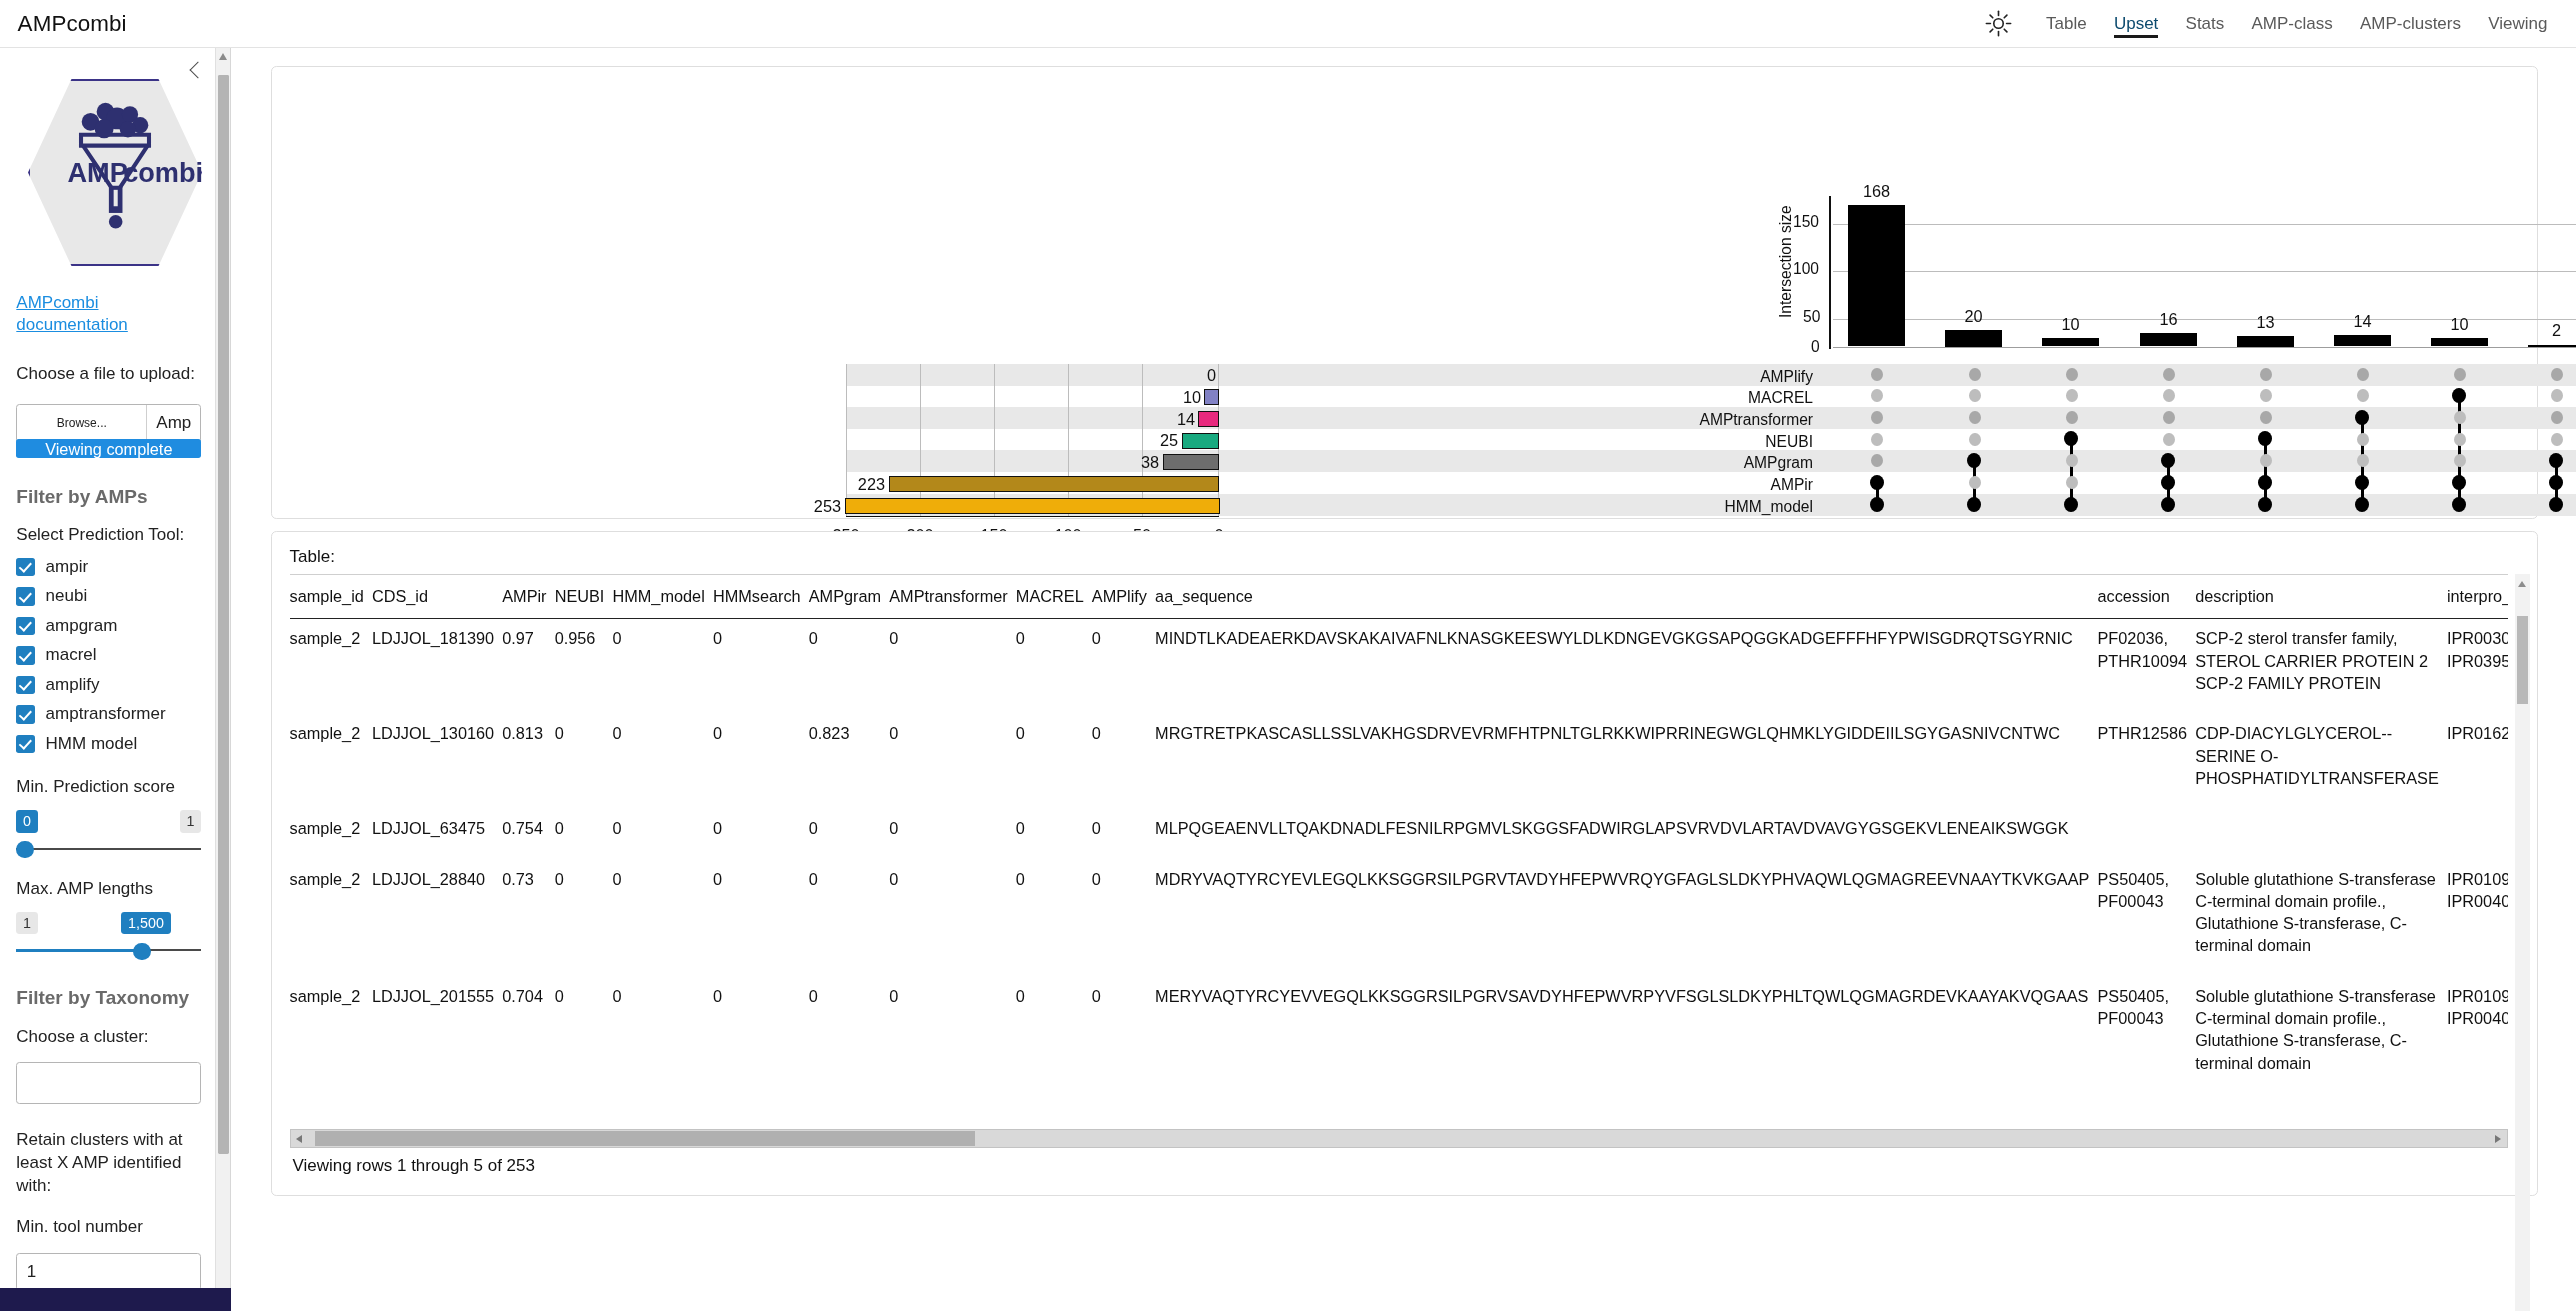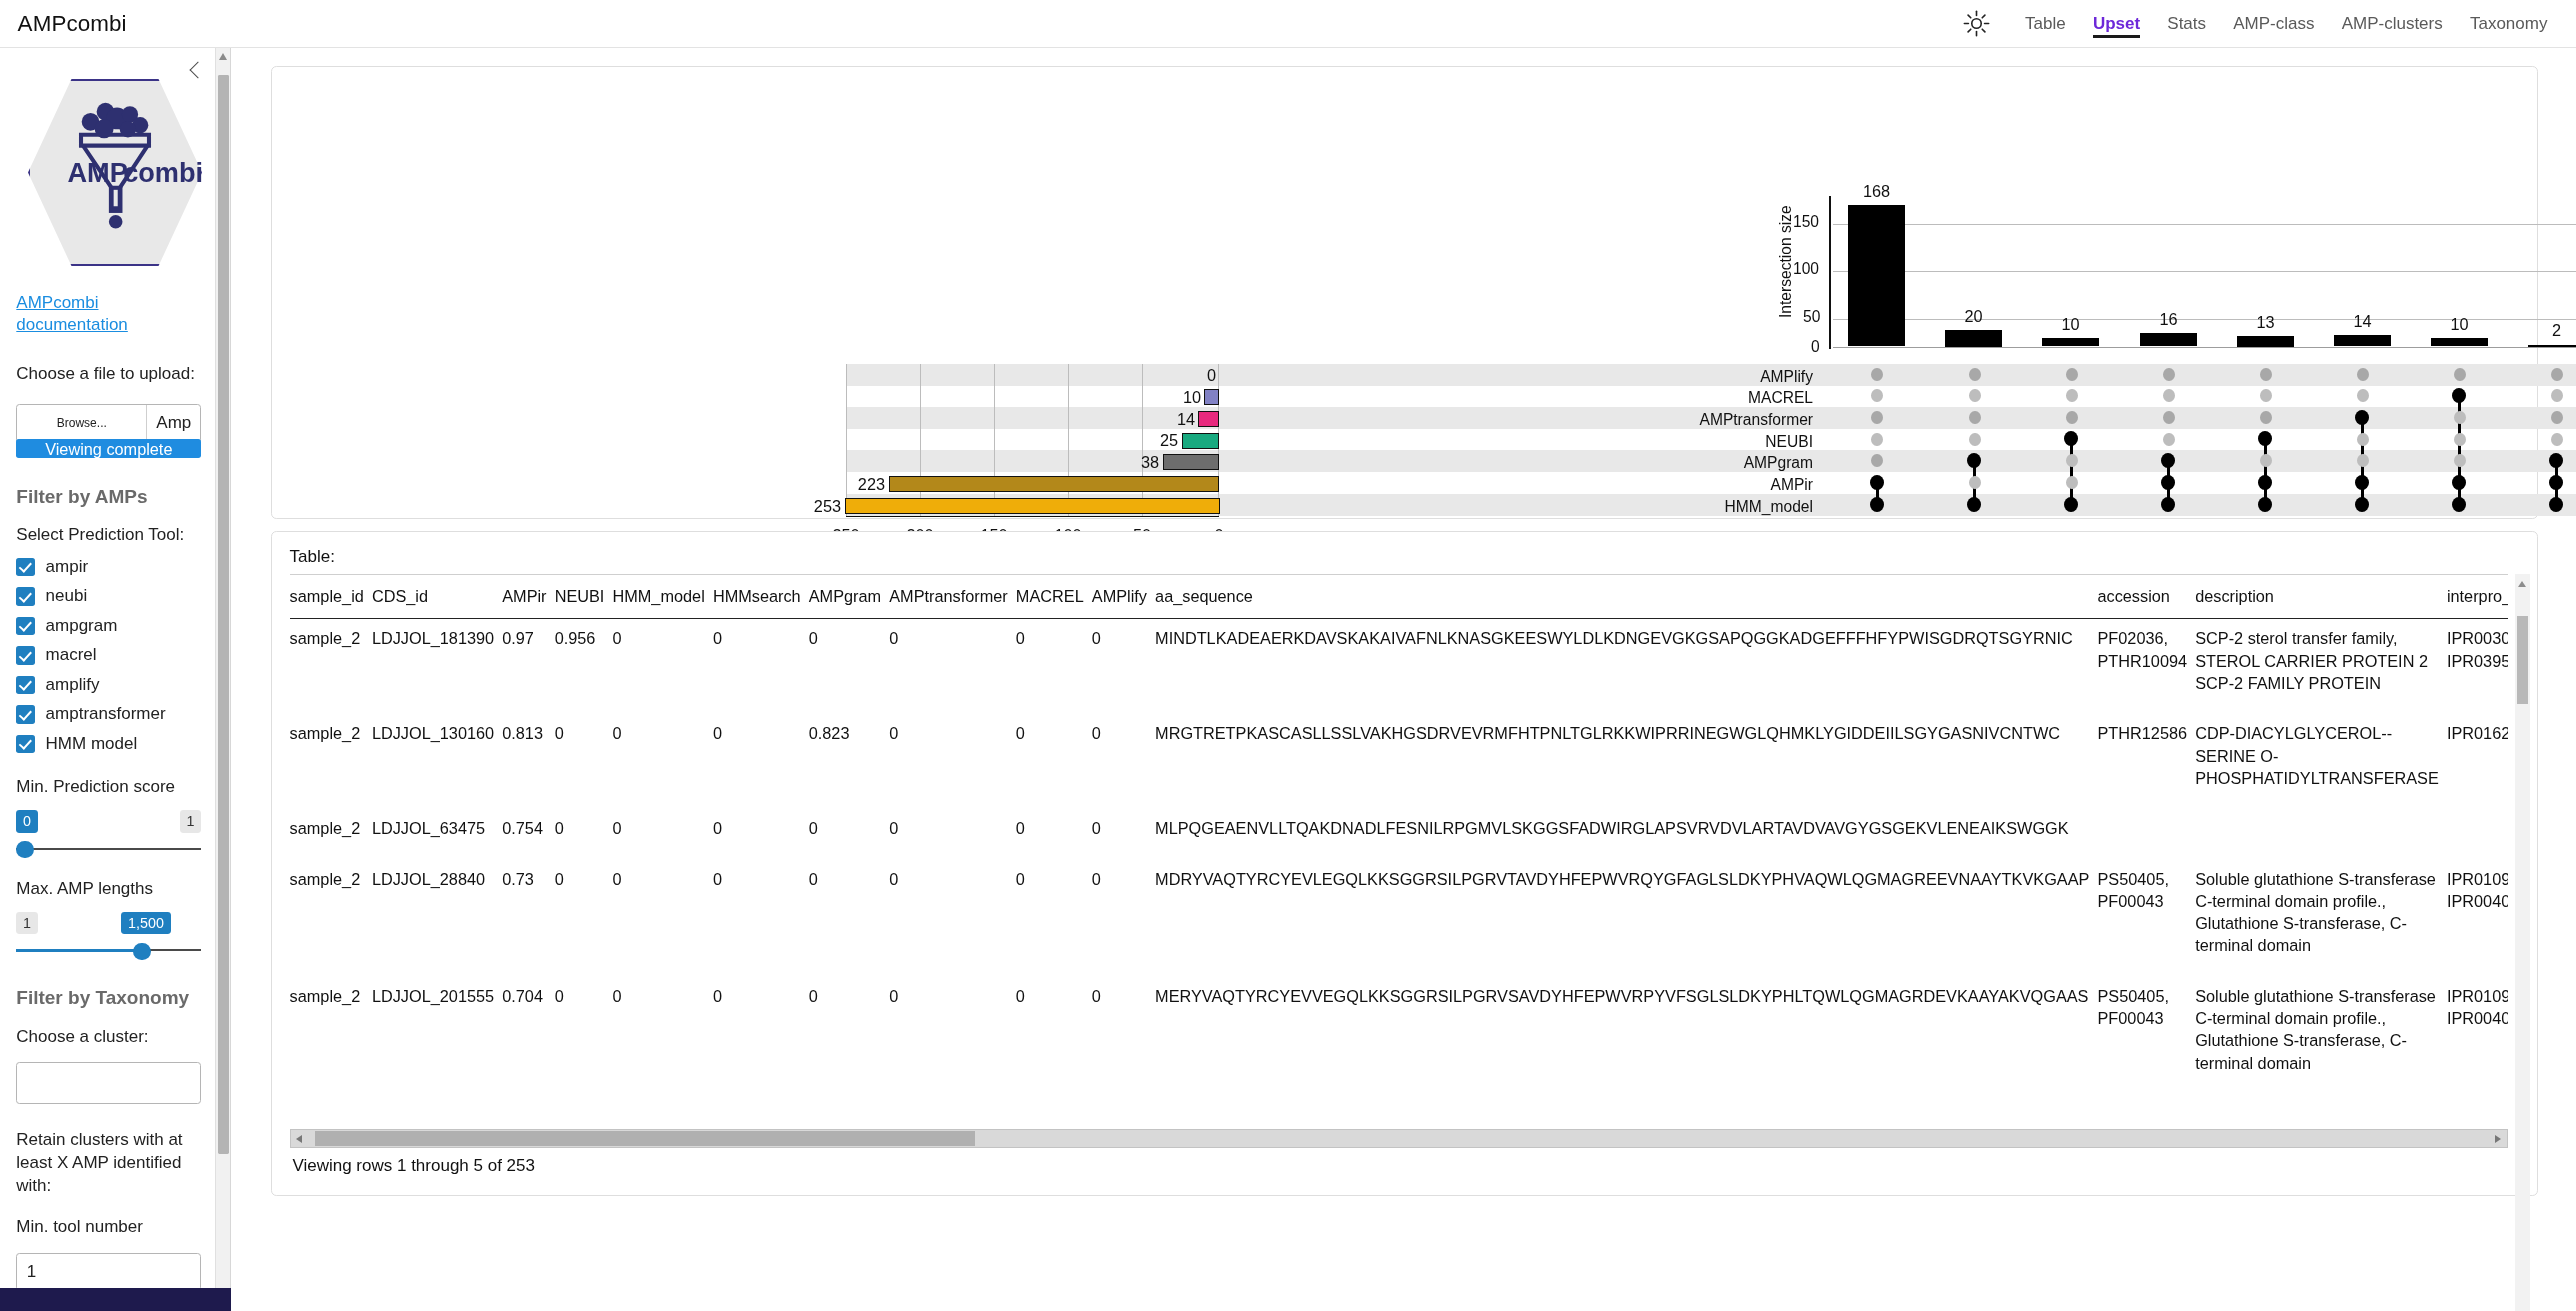--- a/index.html
+++ b/index.html
@@ -19,21 +19,21 @@
   }
   .app-title {
     margin-left: 17.6px; font-size: 22.4px; color: #111; letter-spacing: 0.1px;
   }
   .topnav { margin-left: auto; display: flex; align-items: center; gap: 0px; padding-right: 15px; }
   .sun-icon { width: 31px; height: 31px; margin-right: 19px; position: relative; }
   .nav-item {
     font-size: 17px; color: #5a5a5a; padding: 0 13.6px; position: relative;
     line-height: 48px; cursor: pointer; white-space: nowrap;
   }
-  .nav-item.active { color: #6d28d9; font-weight: bold; }
+  .nav-item.active { color: #0c4a6e; font-weight: normal; }
   .nav-item.active::after {
     content: ""; position: absolute; left: 13.6px; right: 13.6px; bottom: 9.5px;
     height: 3.4px; background: #1a1a1a;
   }
 
   
   .sidebar {
     position: absolute; left: 0; top: 48px; width: 231px; height: 1264px;
     background: #fff; border-right: 0.7px solid #d7d7d7; overflow: hidden;
   }
@@ -188,21 +188,21 @@
           <line x1="35.5" y1="10.5" x2="31.5" y2="14.5"></line>
           <line x1="14.5" y1="31.5" x2="10.5" y2="35.5"></line>
         </g>
       </svg>
     </span>
     <span class="nav-item">Table</span>
     <span class="nav-item active">Upset</span>
     <span class="nav-item">Stats</span>
     <span class="nav-item">AMP-class</span>
     <span class="nav-item">AMP-clusters</span>
-    <span class="nav-item">Taxonomy</span>
+    <span class="nav-item">Viewing</span>
   </div>
 </div>
 
 <div class="sidebar">
 
   <div class="collapse-chevron"></div>
 
   <div class="logo-box">
     <div class="logo-hex"></div>
     <svg class="logo-svg" viewBox="0 0 256 275">

